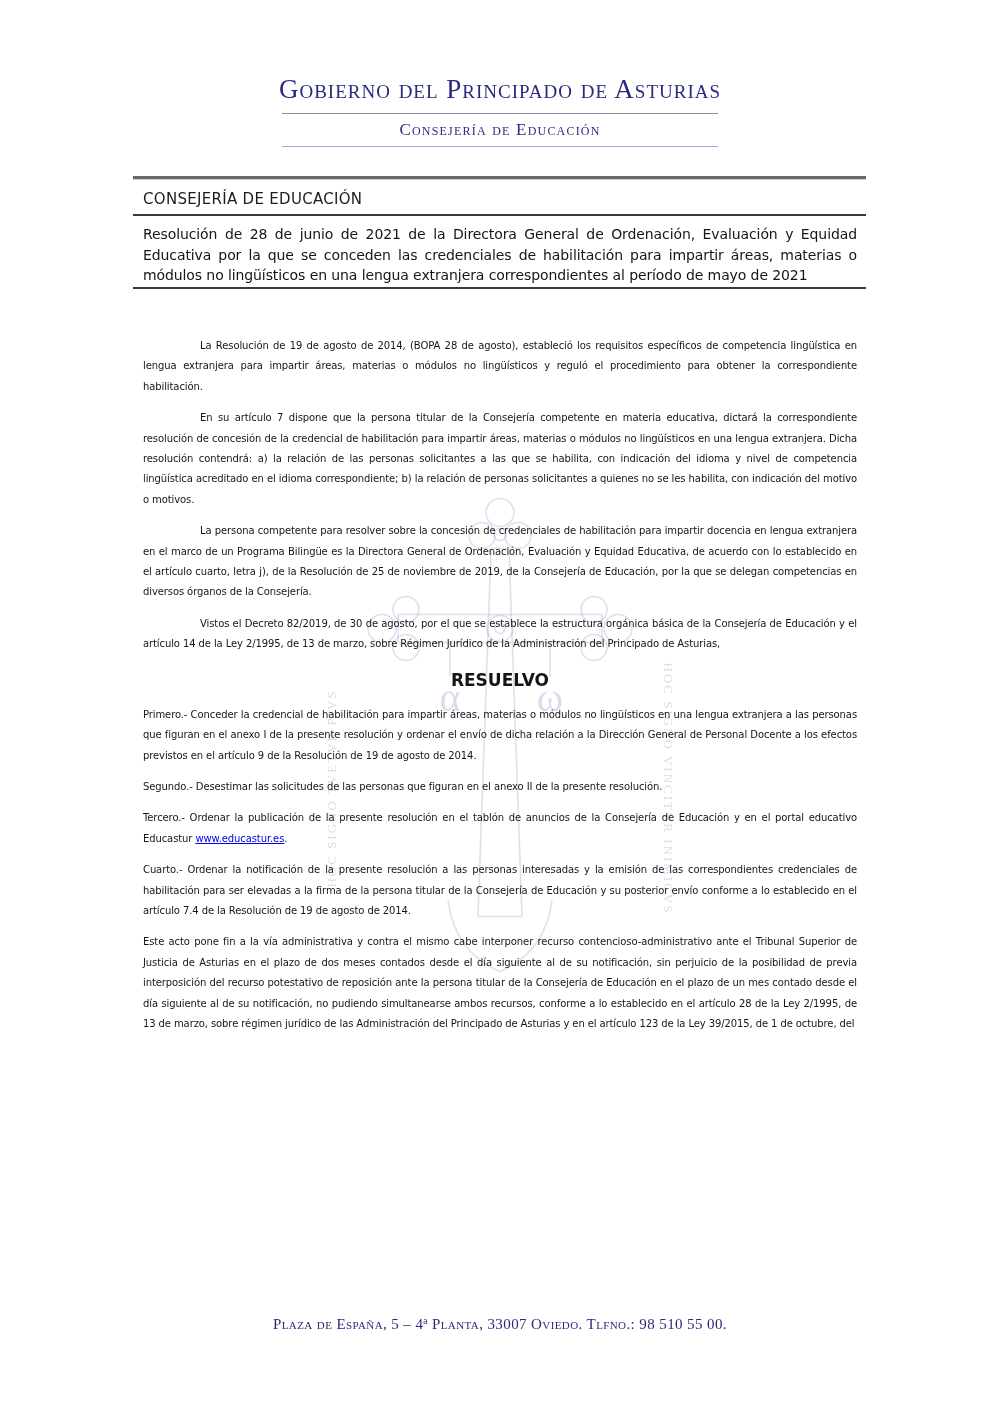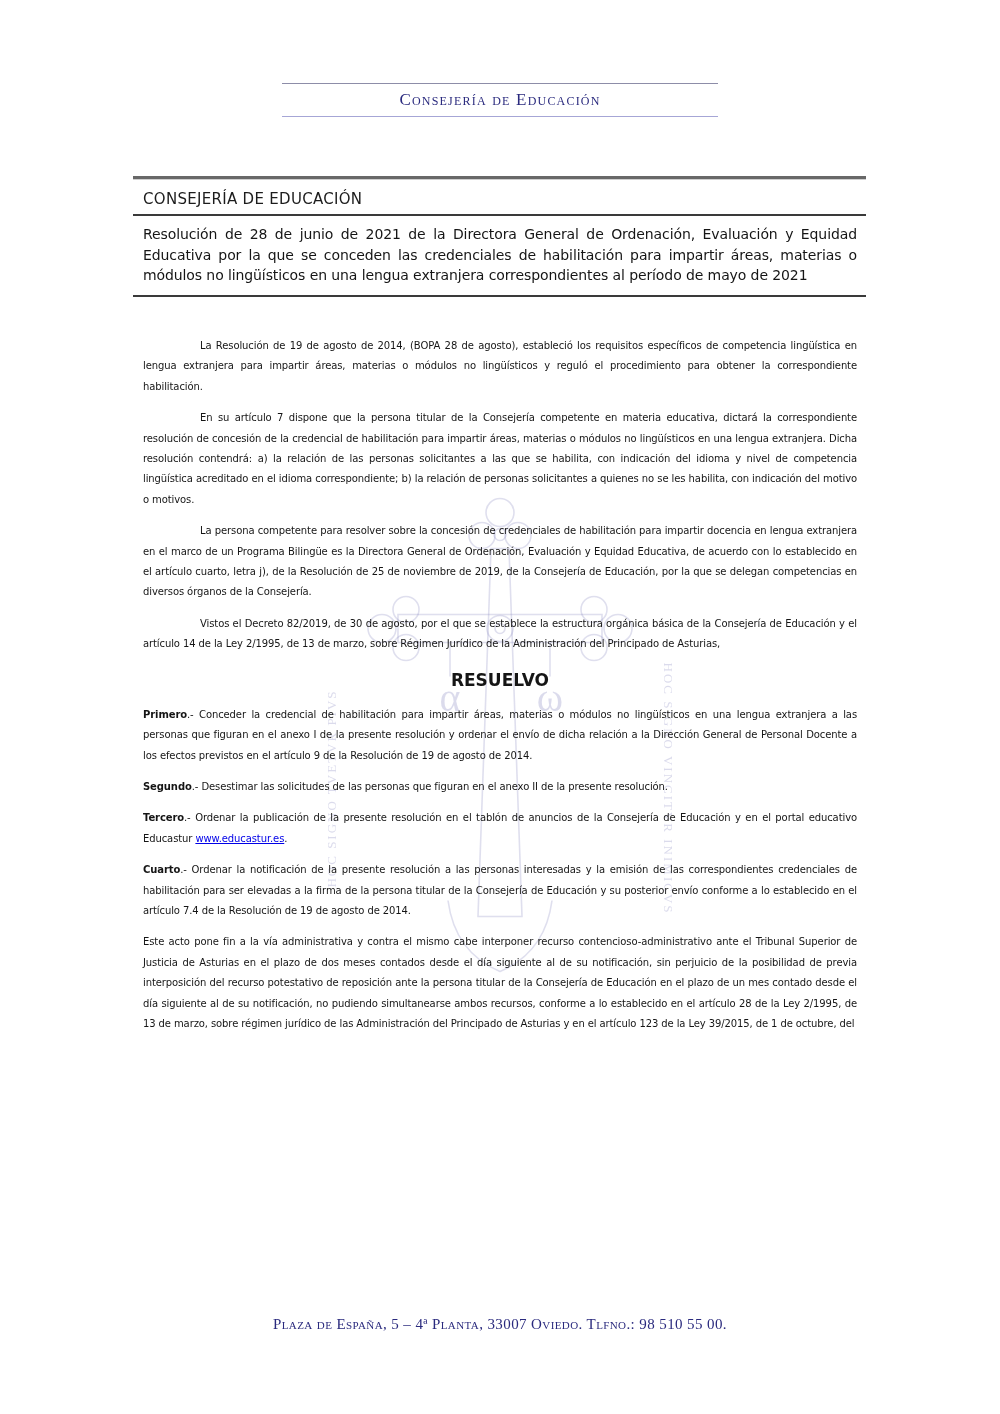--- a/index.html
+++ b/index.html
@@ -50,42 +50,42 @@
     color:#1c1c1c;
     letter-spacing:.3px;
     padding:10px 10px 6px 10px;
   }
   .rule-thin{border:0;border-top:2px solid #3a3a3a;margin:0;}
   .doc-title{
     text-align:justify;
     font-size:14px;
     letter-spacing:-.1px;
     line-height:20.5px;
-    padding:8px 9px 9px 10px;
+    padding:8px 9px 1px 10px;
     margin:0;
   }
 
   
   .main{position:absolute;top:336px;left:143px;width:714px;z-index:1;}
   .body-p{
     text-align:justify;
     text-indent:57px;
     font-size:10px;
     letter-spacing:-.1px;
     line-height:20.4px;
     margin:0 0 11px 0;
   }
   .flush{text-indent:0;}
   .resuelvo{
     text-align:center;
     font-weight:bold;
     font-size:17px;
     margin:15px 0 15px 0;
   }
-  .lead{font-weight:bold;}
+  .lead{font-weight:normal;}
   a.edu-link{color:#0000e8;text-decoration:underline;cursor:pointer;}
 
   
   .footer{
     position:absolute;top:1316px;left:0;right:0;
     text-align:center;z-index:1;
     font-family:"Liberation Serif","DejaVu Serif",serif;
     font-variant:small-caps;
     color:#2a2a7e;
     font-size:15px;
@@ -127,20 +127,21 @@
     <text class="wm-text" x="130" y="222" font-size="40" text-anchor="middle">α</text>
     <text class="wm-text" x="230" y="222" font-size="40" text-anchor="middle">ω</text>
 
     <path class="wm-stroke" d="M128,412 C133,450 154,472 180,483 C206,472 227,450 232,412"></path>
 
     <text class="wm-text" font-size="13" letter-spacing="2" text-anchor="middle" transform="translate(16,300) rotate(-90)">HOC SIGNO TVETVR PIVS</text>
     <text class="wm-text" font-size="13" letter-spacing="2" text-anchor="middle" transform="translate(344,300) rotate(90)">HOC SIGNO VINCITVR INIMICVS</text>
   </svg>
 
   <header class="letterhead">
+    <div class="gov-name">Gobierno del Principado de Asturias</div>
     <hr class="lh-rule1">
     <div class="lh-dept">Consejería de Educación</div>
     <hr class="lh-rule2">
   </header>
 
   <section class="doc-box">
     <div class="rule-thick"></div>
     <div class="section-label">CONSEJERÍA DE EDUCACIÓN</div>
     <hr class="rule-thin">
     <p class="doc-title">Resolución de 28 de junio de 2021 de la Directora General de Ordenación, Evaluación y Equidad Educativa por la que se conceden las credenciales de habilitación para impartir áreas, materias o módulos no lingüísticos en una lengua extranjera correspondientes al período de mayo de 2021</p>

